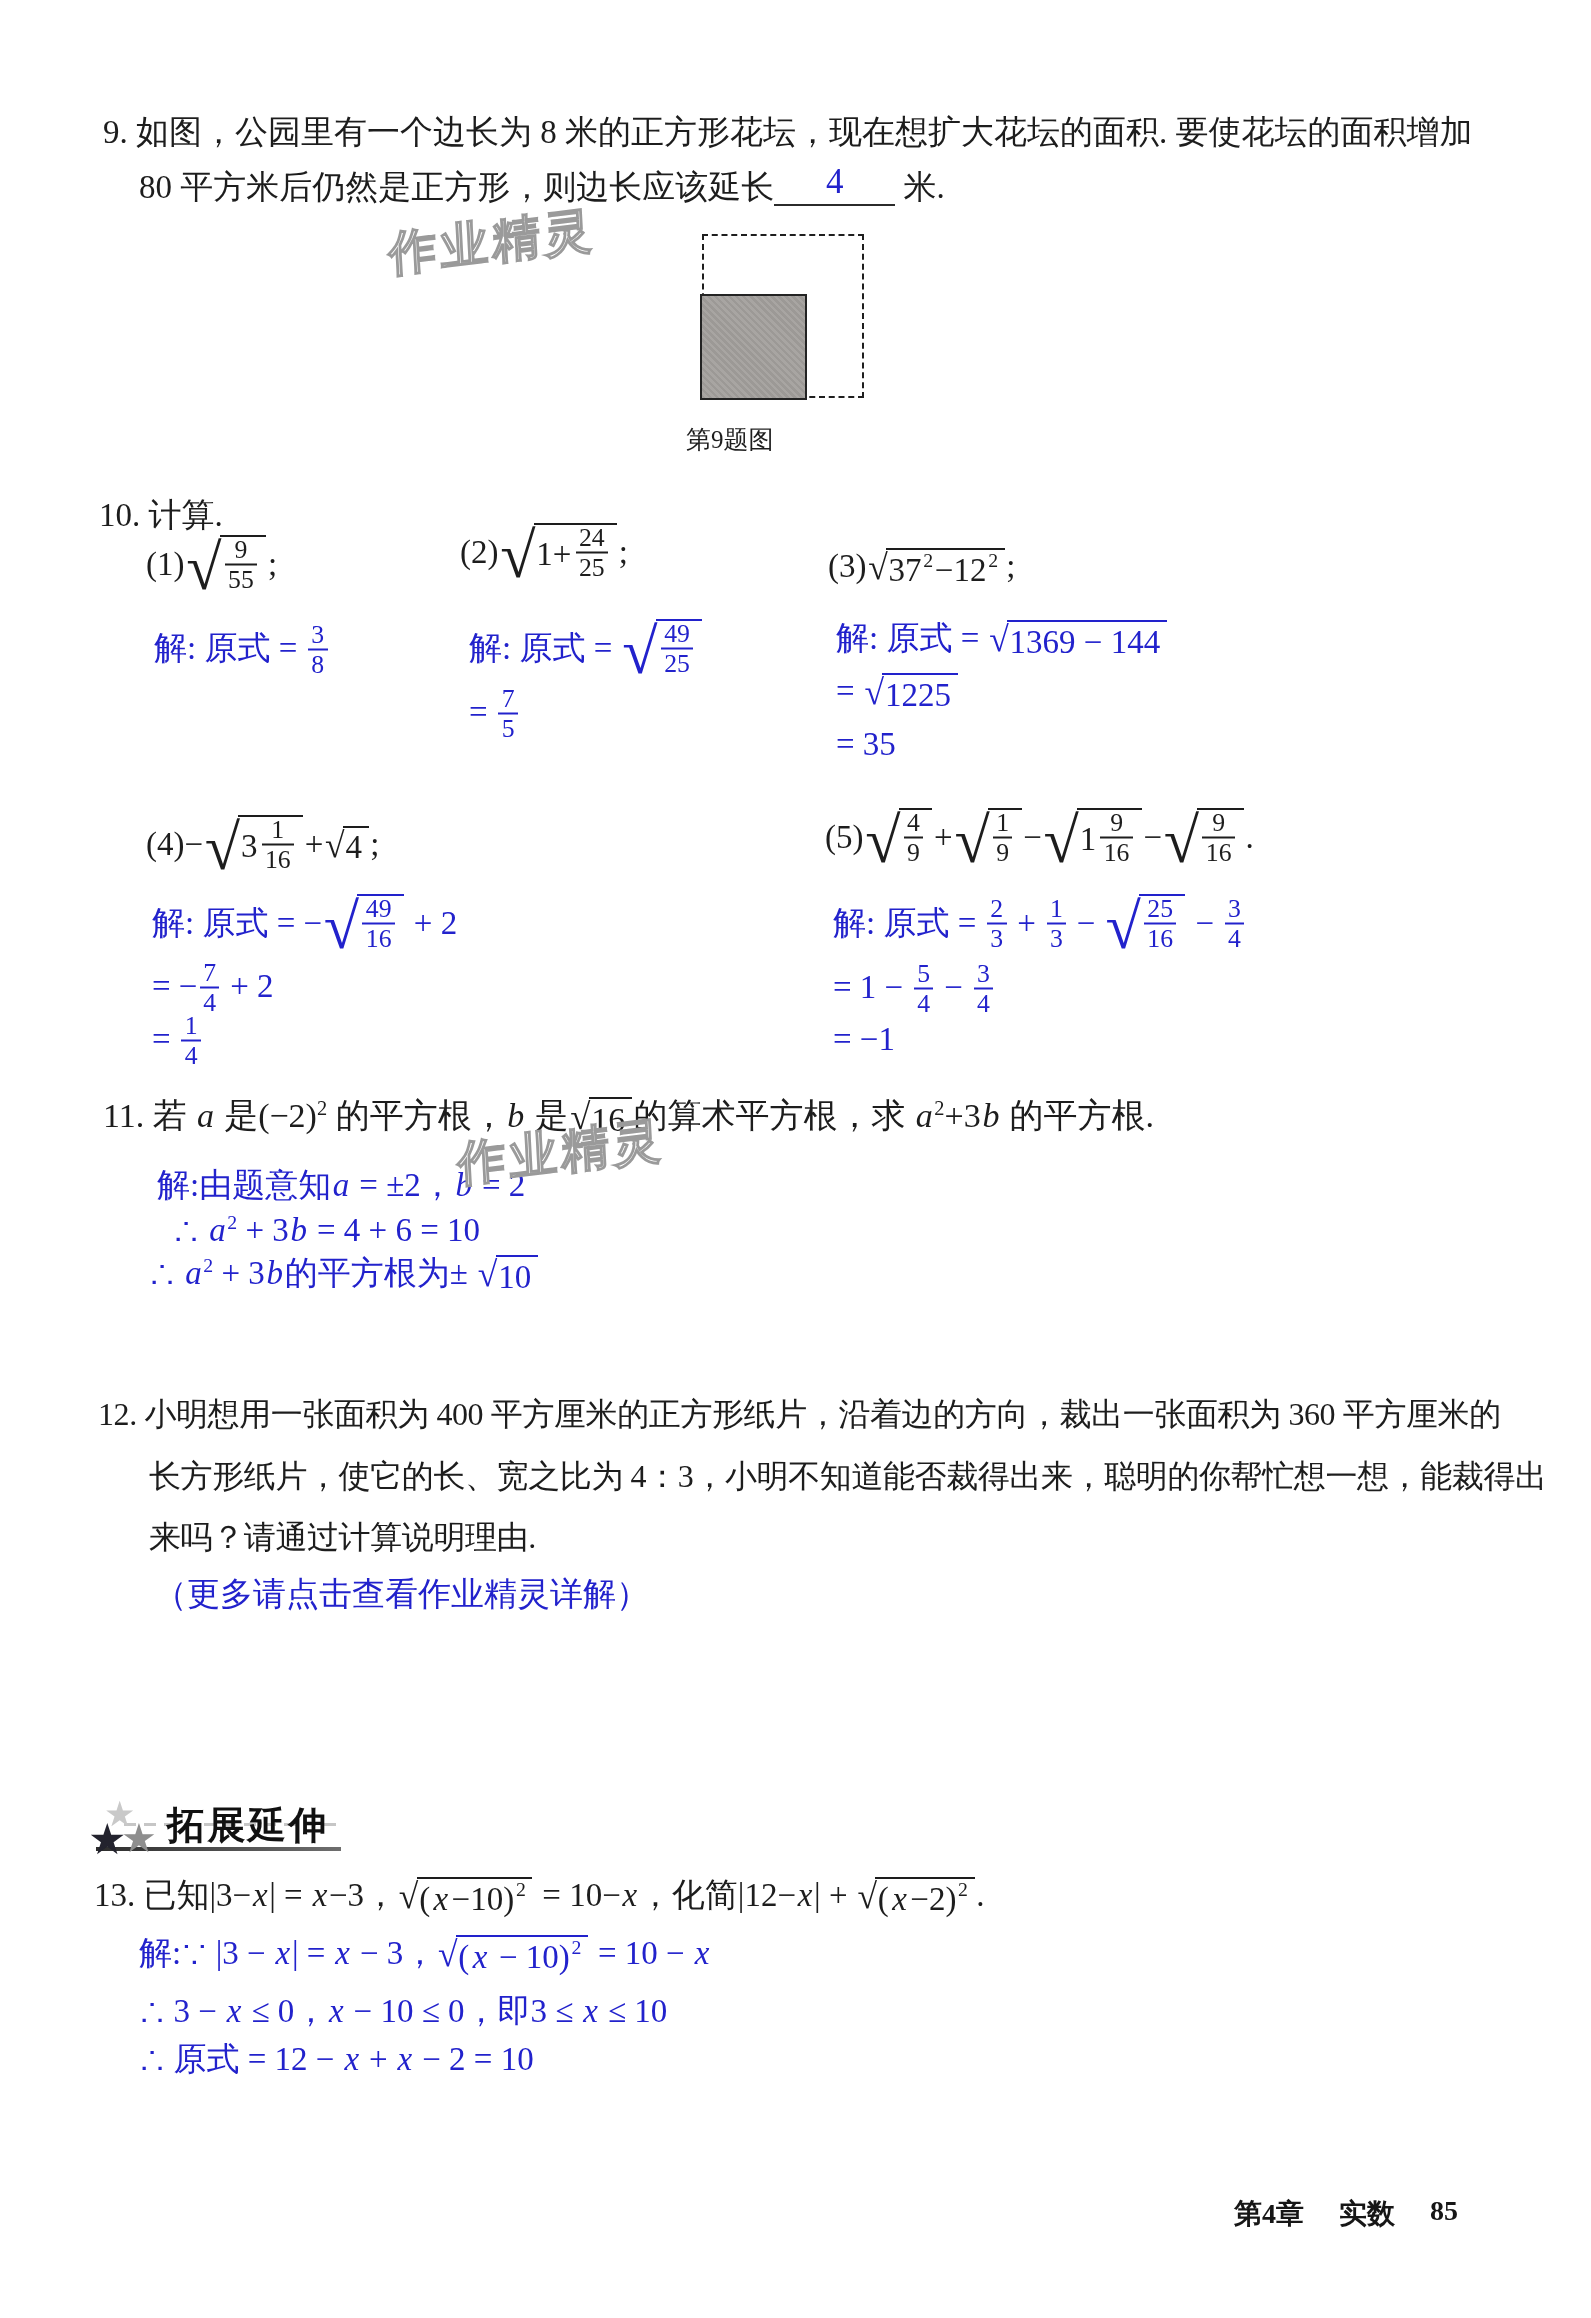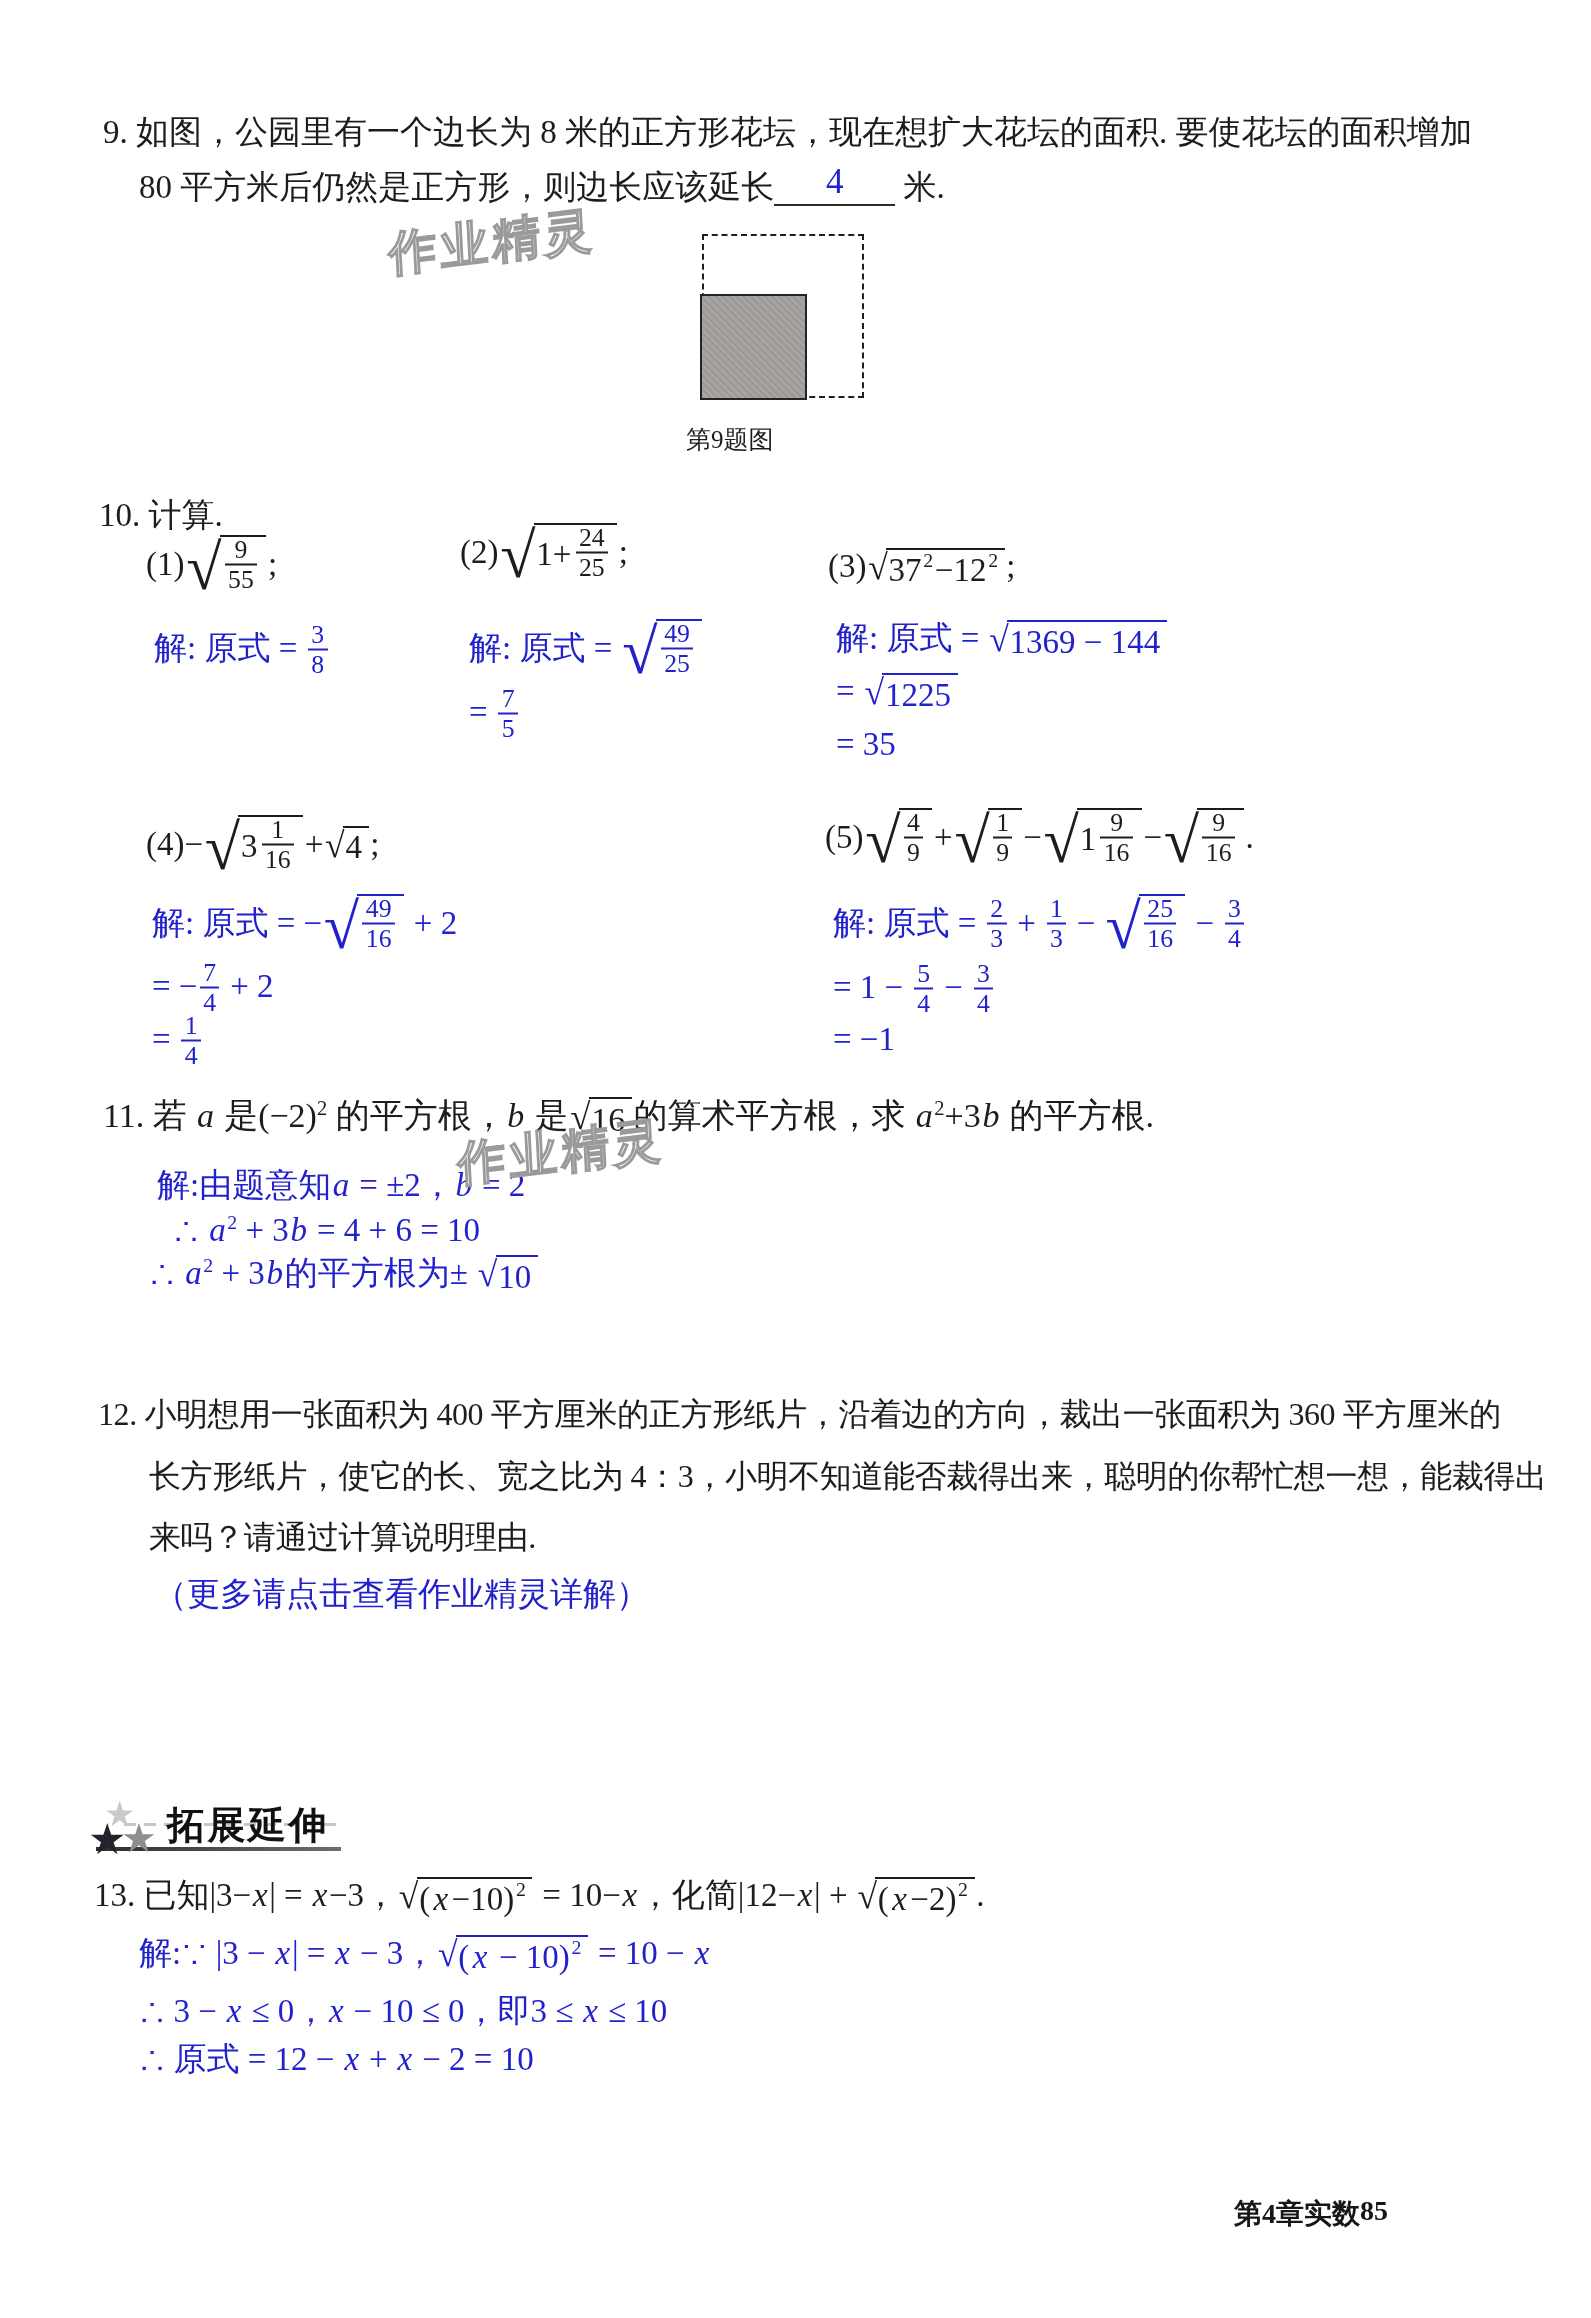--- a/index.html
+++ b/index.html
@@ -46,21 +46,21 @@
       -webkit-text-stroke:1.3px #9a9a9a;text-stroke:1.3px #9a9a9a;
       transform:rotate(-7deg) skewX(-4deg);pointer-events:none;z-index:4;}
   
   .sec-title{position:absolute;font-size:38px;font-weight:bold;color:#111;
              font-family:"Liberation Sans","DejaVu Sans",sans-serif;letter-spacing:2.5px;z-index:2;}
   .star{position:absolute;font-family:"DejaVu Sans",sans-serif;line-height:1;z-index:2;}
   .squiggle{position:absolute;height:2.5px;z-index:1;
             background:repeating-linear-gradient(90deg,#c6c6c6 0 11.6px,rgba(0,0,0,0) 11.6px 20px);}
   .underbar{position:absolute;height:4.1px;background:linear-gradient(90deg,#2d2d2d,#6e6e6e);z-index:1;}
   
-  .footer{position:absolute;display:flex;font-size:28px;font-weight:bold;color:#161616;}
+  .footer{position:absolute;display:flex;gap:35px;font-size:28px;font-weight:bold;color:#161616;}
   .note{font-size:33px;}
 </style>
 </head>
 <body>
 
 <div class="page">
 
   <div class="abs cn" style="left:103px;top:111px;">9. 如图，公园里有一个边长为 8 米的正方形花坛，现在想扩大花坛的面积. 要使花坛的面积增加</div>
   <div class="abs cn row" style="left:139px;top:166px;">
     <span>80 平方米后仍然是正方形，则边长应该延长</span>

